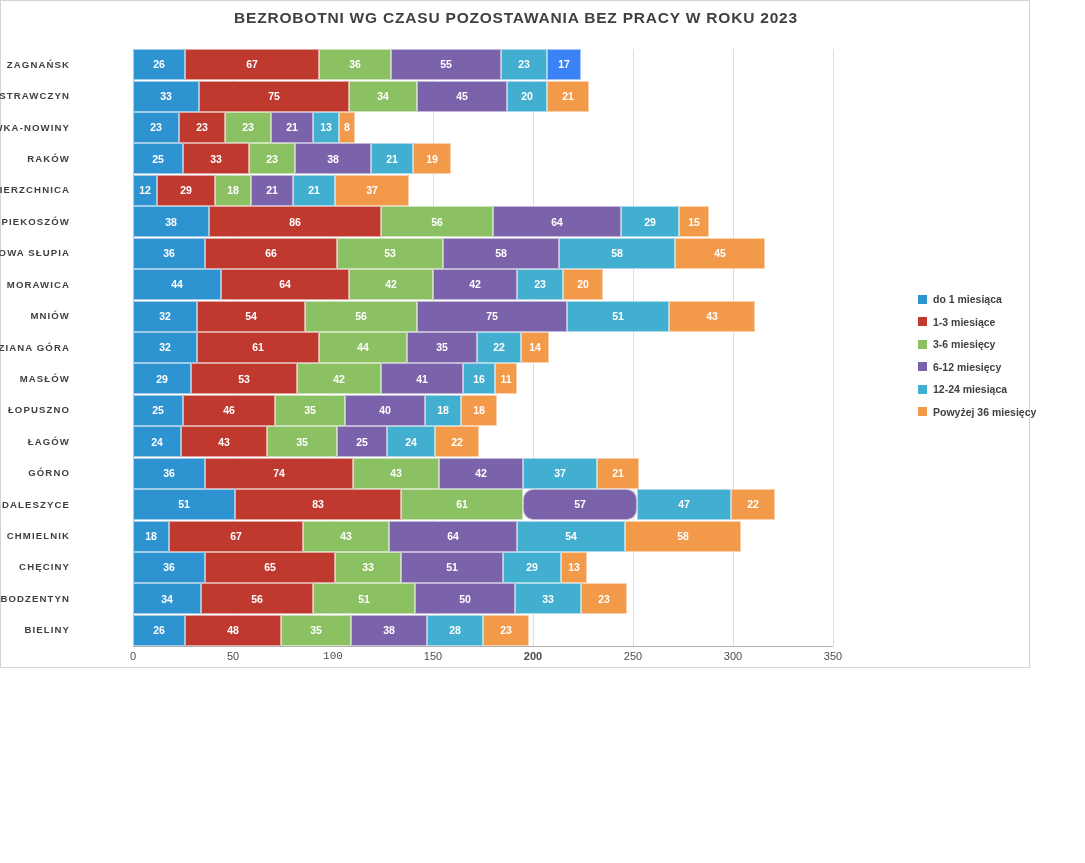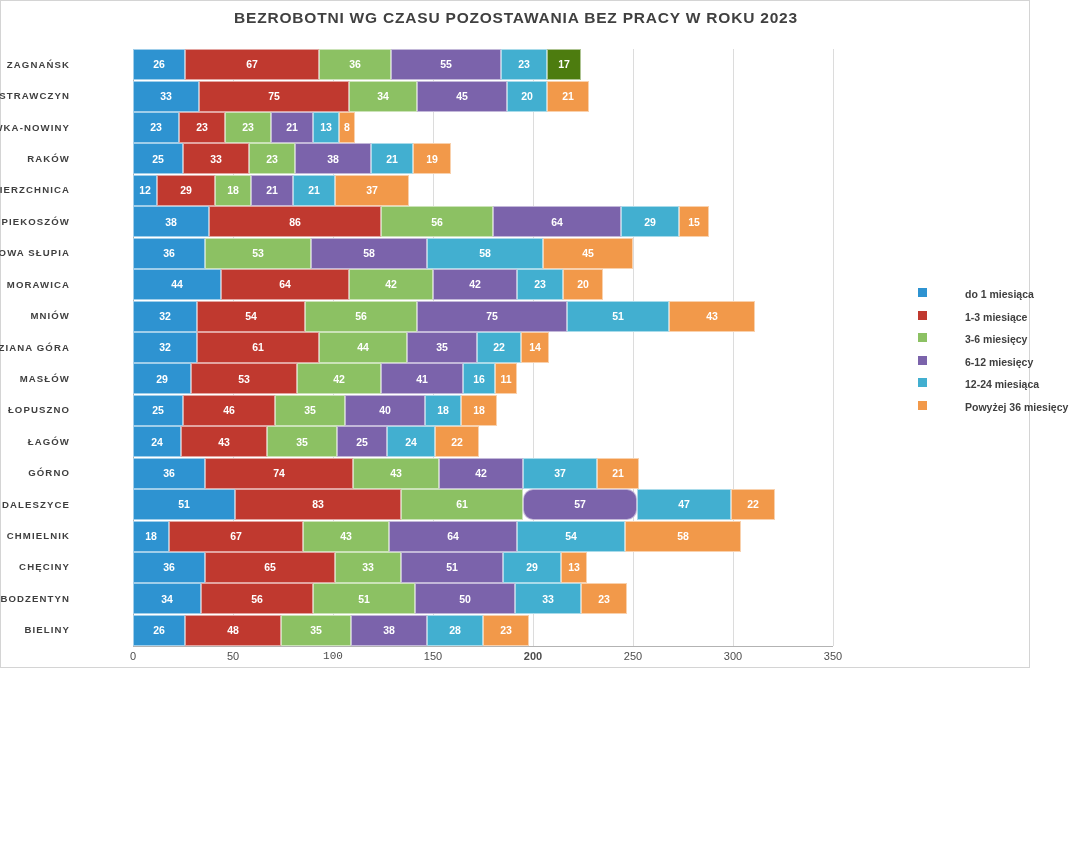--- a/index.html
+++ b/index.html
@@ -111,22 +111,22 @@
     white-space: nowrap;
   }
   #legend {
     position: absolute;
     left: 918px;
     top: 288px;
     width: 150px;
   }
   .legend-item {
     display: flex;
+    align-items: center;
     height: 22.5px;
-    gap: 32px;
   }
   .legend-swatch {
     width: 9px;
     height: 9px;
     margin-right: 6px;
     flex: 0 0 auto;
   }
   .legend-text {
     font-size: 10.5px;
     font-weight: bold;
@@ -192,21 +192,21 @@
         </div>
         <div class="seg" style="width: 72px; background: rgb(140, 193, 99);">
           <span>36</span>
         </div>
         <div class="seg" style="width: 110px; background: rgb(123, 99, 171);">
           <span>55</span>
         </div>
         <div class="seg" style="width: 46px; background: rgb(66, 175, 208);">
           <span>23</span>
         </div>
-        <div class="seg" style="width: 34px; background: #4d7c0f;">
+        <div class="seg" style="width: 34px; background: #3b82f6;">
           <span>17</span>
         </div>
       </div>
       <div class="row" style="top: 31.6316px;">
         <div class="seg" style="width: 66px; background: rgb(46, 147, 209);">
           <span>33</span>
         </div>
         <div class="seg" style="width: 150px; background: rgb(192, 57, 47);">
           <span>75</span>
         </div>
@@ -299,20 +299,23 @@
         <div class="seg" style="width: 58px; background: rgb(66, 175, 208);">
           <span>29</span>
         </div>
         <div class="seg" style="width: 30px; background: rgb(242, 153, 74);">
           <span>15</span>
         </div>
       </div>
       <div class="row" style="top: 188.737px;">
         <div class="seg" style="width: 72px; background: rgb(46, 147, 209);">
           <span>36</span>
+        </div>
+        <div class="seg" style="width: 132px; background: rgb(192, 57, 47);">
+          <span>66</span>
         </div>
         <div class="seg" style="width: 106px; background: rgb(140, 193, 99);">
           <span>53</span>
         </div>
         <div class="seg" style="width: 116px; background: rgb(123, 99, 171);">
           <span>58</span>
         </div>
         <div class="seg" style="width: 116px; background: rgb(66, 175, 208);">
           <span>58</span>
         </div>

